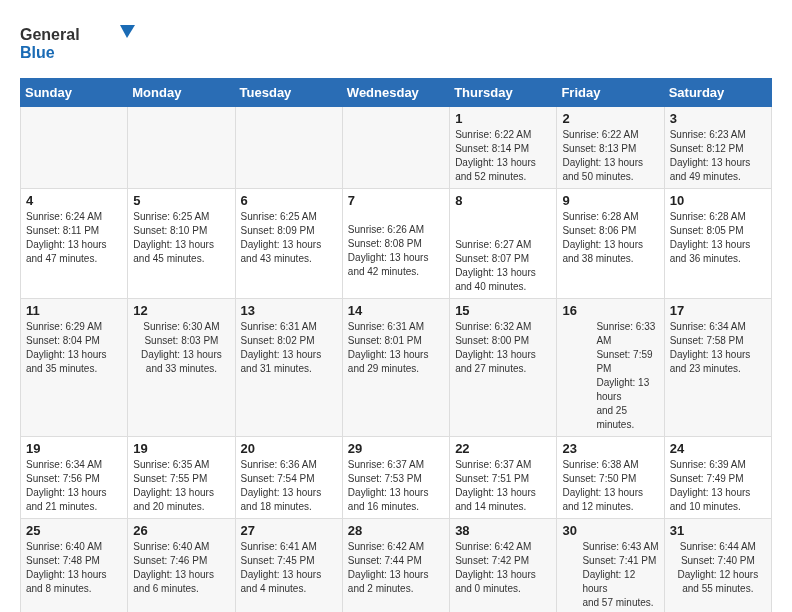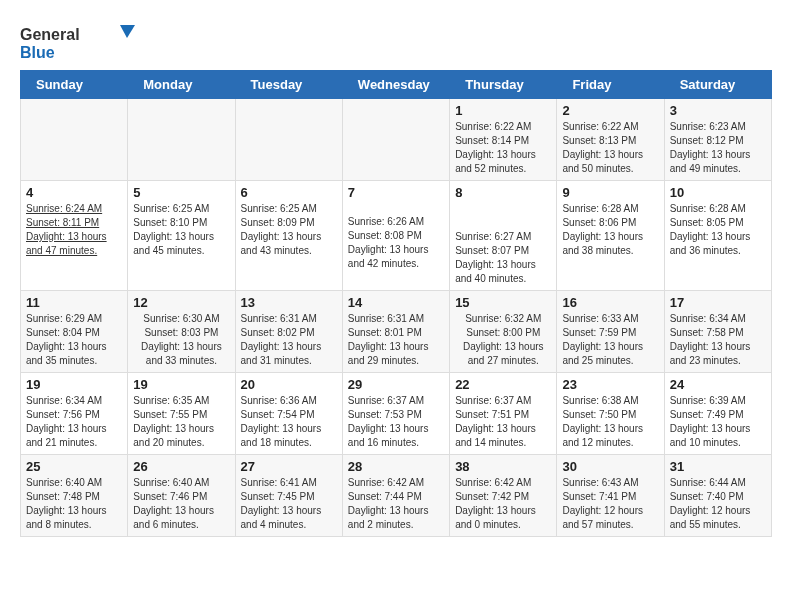--- a/index.html
+++ b/index.html
@@ -7,21 +7,21 @@
       font-family: Arial, sans-serif;
       background: #fff;
       width: 792px;
       min-height: 612px;
       padding: 20px;
     }
     .header-section {
       display: flex;
       justify-content: space-between;
       align-items: flex-start;
-      margin-bottom: 6px;
+      margin-bottom: 14px;
     }
     .logo {
       display: flex;
       align-items: center;
       gap: 4px;
     }
     .title-section {
       text-align: right;
     }
     .main-title {
@@ -35,21 +35,21 @@
       font-weight: normal;
     }
     table {
       width: 100%;
       border-collapse: collapse;
       font-size: 11px;
     }
     thead tr th {
       background-color: #2a6db5;
       color: #fff;
-      padding: 6px 15px;
+      padding: 6px 4px;
       text-align: left;
       font-size: 13px;
       border: 1px solid #2a6db5;
     }
     tbody tr td {
       border: 1px solid #ddd;
       padding: 4px 5px;
       vertical-align: top;
       width: calc(100% / 7);
       min-height: 80px;
@@ -129,21 +129,21 @@
           <span class="day-number">3</span>
           <div class="day-info" style="white-space: pre-line;">Sunrise: 6:23 AM
 Sunset: 8:12 PM
 Daylight: 13 hours
 and 49 minutes.</div>
         </td>
       </tr>
       <tr>
         <td>
           <span class="day-number">4</span>
-          <div class="day-info" style="white-space: pre-line; text-decoration: underline;">Sunrise: 6:24 AM
+          <div class="day-info" style="white-space: pre-line;">Sunrise: 6:24 AM
 Sunset: 8:11 PM
 Daylight: 13 hours
 and 47 minutes.</div>
         </td>
         <td>
           <span class="day-number">5</span>
           <div class="day-info" style="white-space: pre-line;">Sunrise: 6:25 AM
 Sunset: 8:10 PM
 Daylight: 13 hours
 and 45 minutes.</div>
@@ -208,28 +208,28 @@
         </td>
         <td>
           <span class="day-number">14</span>
           <div class="day-info" style="white-space: pre-line;">Sunrise: 6:31 AM
 Sunset: 8:01 PM
 Daylight: 13 hours
 and 29 minutes.</div>
         </td>
         <td>
           <span class="day-number">15</span>
-          <div class="day-info" style="white-space: pre-line; text-align: center;">Sunrise: 6:32 AM
+          <div class="day-info" style="white-space: pre-line;">Sunrise: 6:32 AM
 Sunset: 8:00 PM
 Daylight: 13 hours
 and 27 minutes.</div>
         </td>
         <td>
           <span class="day-number">16</span>
-          <div class="day-info" style="white-space: pre-line;">Sunrise: 6:33 AM
+          <div class="day-info" style="white-space: pre-line; margin-left: 34px;">Sunrise: 6:33 AM
 Sunset: 7:59 PM
 Daylight: 13 hours
 and 25 minutes.</div>
         </td>
         <td>
           <span class="day-number">17</span>
           <div class="day-info" style="white-space: pre-line;">Sunrise: 6:34 AM
 Sunset: 7:58 PM
 Daylight: 13 hours
 and 23 minutes.</div>
@@ -317,27 +317,27 @@
         </td>
         <td>
           <span class="day-number">38</span>
           <div class="day-info" style="white-space: pre-line;">Sunrise: 6:42 AM
 Sunset: 7:42 PM
 Daylight: 13 hours
 and 0 minutes.</div>
         </td>
         <td>
           <span class="day-number">30</span>
-          <div class="day-info" style="white-space: pre-line;">Sunrise: 6:43 AM
+          <div class="day-info" style="white-space: pre-line; margin-left: 20px;">Sunrise: 6:43 AM
 Sunset: 7:41 PM
 Daylight: 12 hours
 and 57 minutes.</div>
         </td>
         <td>
           <span class="day-number">31</span>
-          <div class="day-info" style="white-space: pre-line;">Sunrise: 6:44 AM
+          <div class="day-info" style="white-space: pre-line; text-align: center;">Sunrise: 6:44 AM
 Sunset: 7:40 PM
 Daylight: 12 hours
 and 55 minutes.</div>
         </td>
       </tr>
     </tbody>
 </table>
 
 </body></html>

